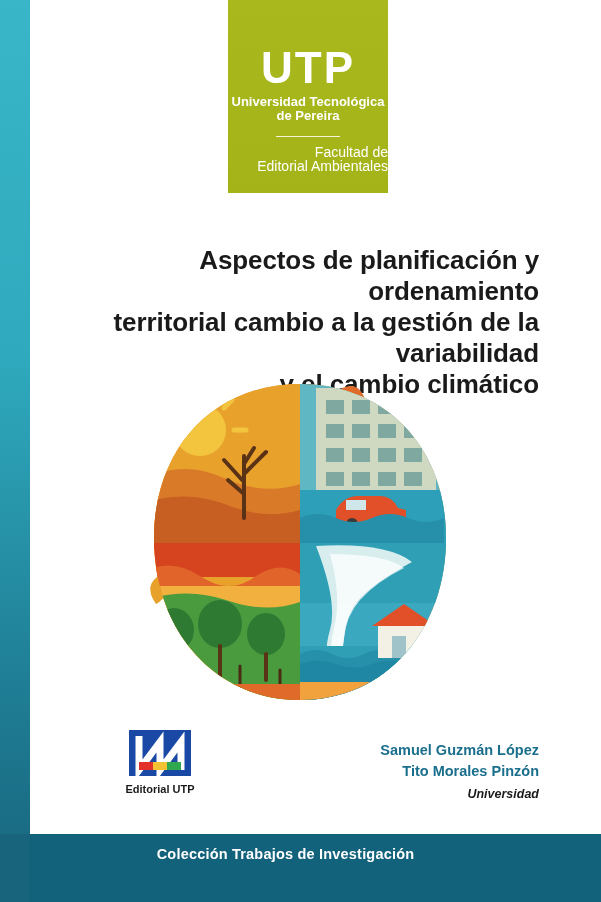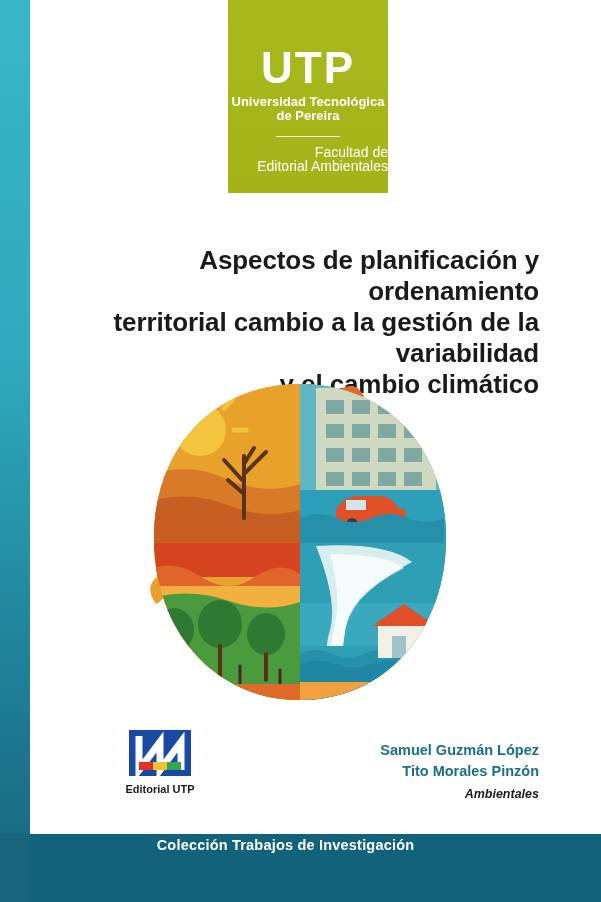--- a/index.html
+++ b/index.html
@@ -42,21 +42,21 @@
     left: 30px;
     bottom: 0;
     width: 571px;
     height: 68px;
     background: #13627b;
   }
   .collection-text {
     position: absolute;
     left: 0;
     right: 30px;
-    top: 3px;
+    top: 12px;
     text-align: center;
     color: #ffffff;
     font-size: 14.5px;
     font-weight: bold;
     letter-spacing: .2px;
   }
 
   
   .utp-box {
     position: absolute;
@@ -350,21 +350,21 @@
         <rect x="24" y="32" width="14" height="8" fill="#f2c232"></rect>
         <rect x="38" y="32" width="14" height="8" fill="#2fa84f"></rect>
       </svg>
     </div>
     <div class="label">Editorial UTP</div>
   </div>
 
   <div class="authors">
     <div class="name">Samuel Guzmán López</div>
     <div class="name">Tito Morales Pinzón</div>
-    <div class="role">Ambientales</div>
+    <div class="role">Universidad</div>
   </div>
 
   <div class="bottom-band">
     <div class="bottom-band-inner"></div>
     <div class="collection-text">Colección Trabajos de Investigación</div>
   </div>
 
 </div>
 
 </body></html>

